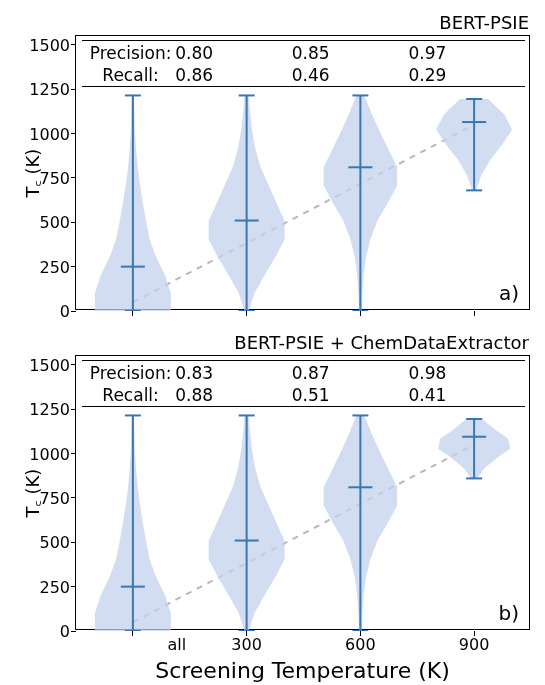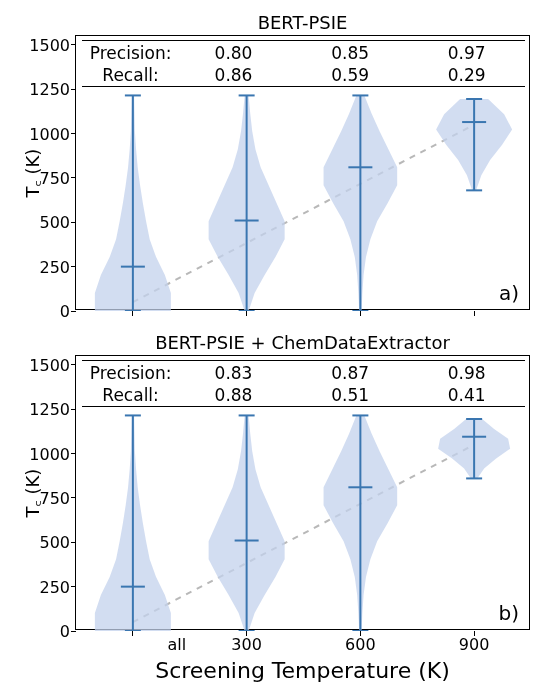--- a/index.html
+++ b/index.html
@@ -19,21 +19,21 @@
     box-sizing: border-box;
     overflow: visible;
   }
   .panel svg {
     position: absolute;
     left: 0; top: 0;
   }
   .panel-title {
     position: absolute;
     width: 100%;
-    text-align: center;
+    text-align: right;
     font-size: 18px;
     top: -24px;
     left: 0;
   }
   .ylabel {
     position: absolute;
     transform: rotate(-90deg);
     transform-origin: left top;
     font-size: 18px;
     text-align: center;
@@ -78,21 +78,21 @@
   }
   .stats-row {
     display: flex;
   }
   .stats-head {
     width: 90px;
     text-align: center;
     padding-left: 4px;
   }
   .stats-cell {
-    text-align: center;
+    text-align: left;
   }
   .hr-line {
     position: absolute;
     height: 1px;
     background: #000;
   }
 </style>
 </head>
 <body>
 
@@ -144,21 +144,21 @@
       <div class="stats-table" style="left: 6px; top: 6px; width: 443px;">
         <div class="stats-row">
           <div class="stats-head">Precision:</div>
           <div class="stats-cell" style="width: 117.667px;">0.80</div>
           <div class="stats-cell" style="width: 117.667px;">0.85</div>
           <div class="stats-cell" style="width: 117.667px;">0.97</div>
         </div>
         <div class="stats-row">
           <div class="stats-head">Recall:</div>
           <div class="stats-cell" style="width: 117.667px;">0.86</div>
-          <div class="stats-cell" style="width: 117.667px;">0.59</div>
+          <div class="stats-cell" style="width: 117.667px;">0.46</div>
           <div class="stats-cell" style="width: 117.667px;">0.29</div>
         </div>
       </div>
       <div class="hr-line" style="left: 6px; width: 443px; top: 4px;"></div>
       <div class="hr-line" style="left: 6px; width: 443px; top: 50px;"></div>
     </div>
     <div class="ylabel" style="left: 20px; top: 202.5px; width: 60px;">T꜀ (K)</div>
     <div class="panel" style="left: 75px; top: 355px; width: 455px; height: 275px;">
       <div class="panel-title">BERT-PSIE + ChemDataExtractor</div>
       <div class="tick-mark" style="left: -5px; top: 274.5px; width: 5px; height: 1px;"></div>

